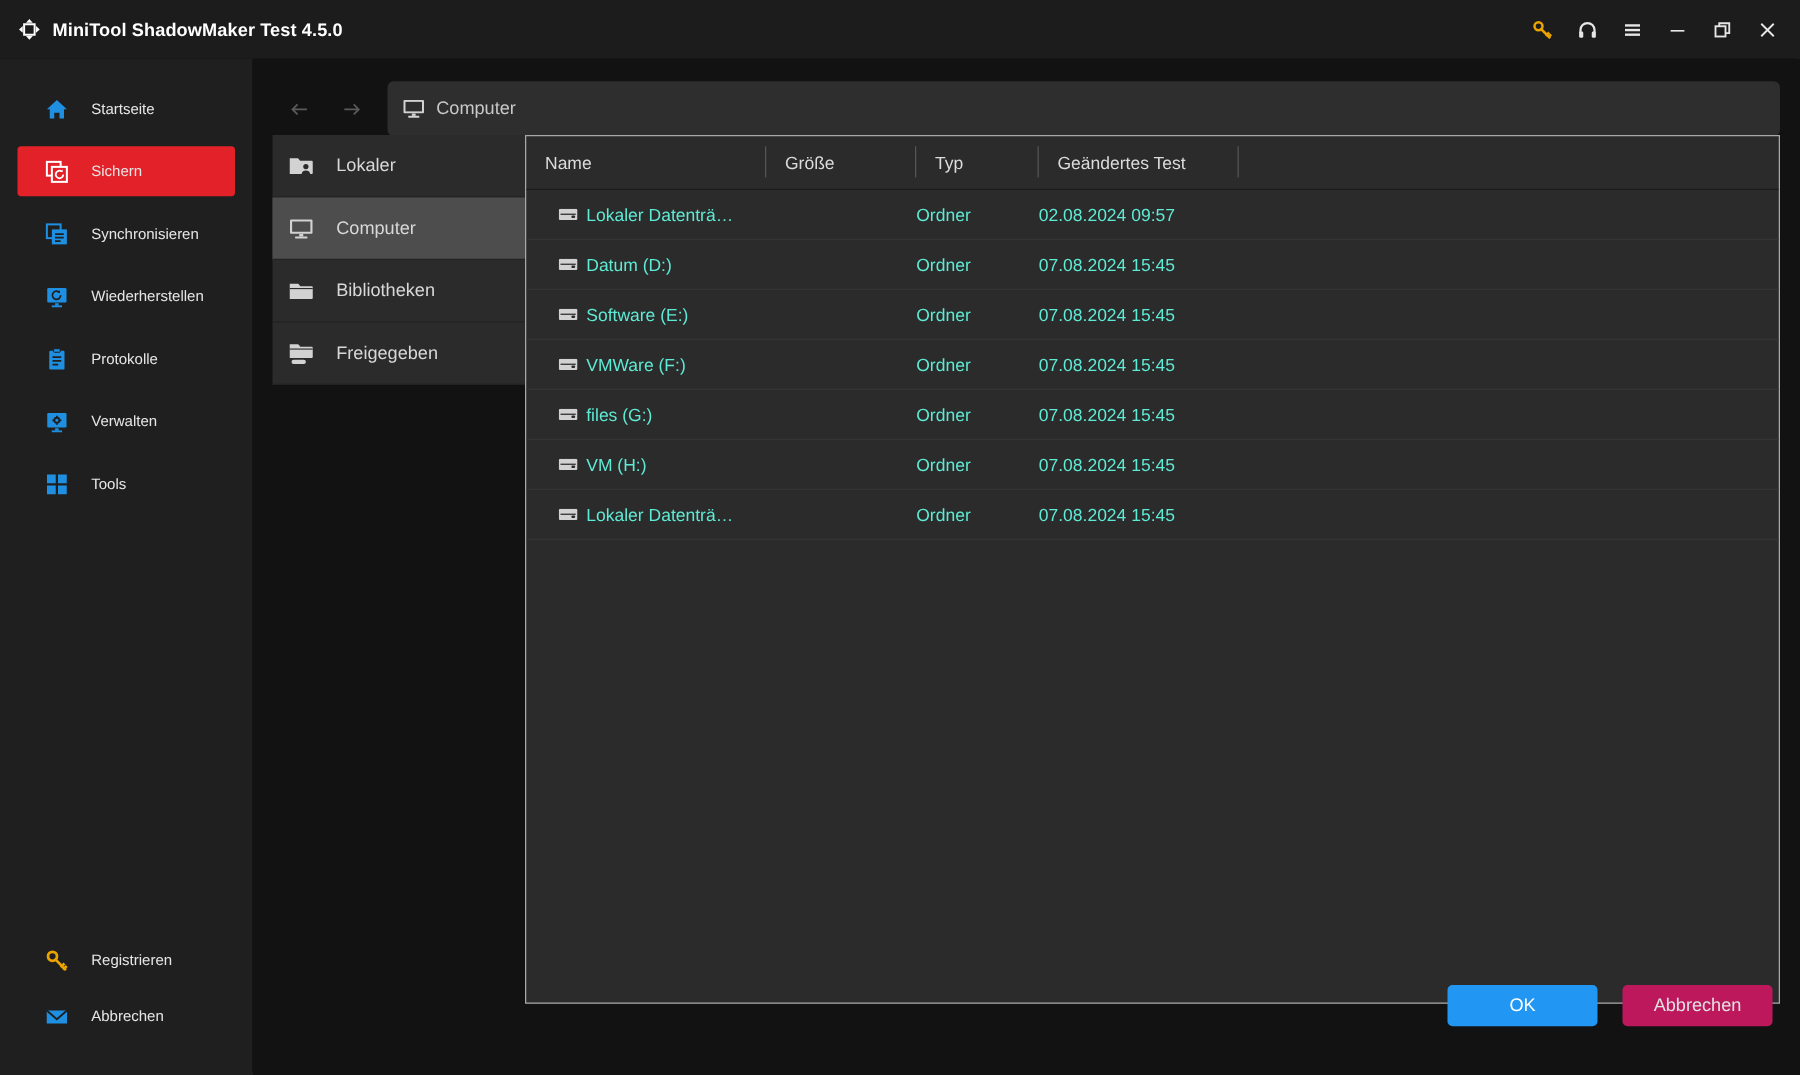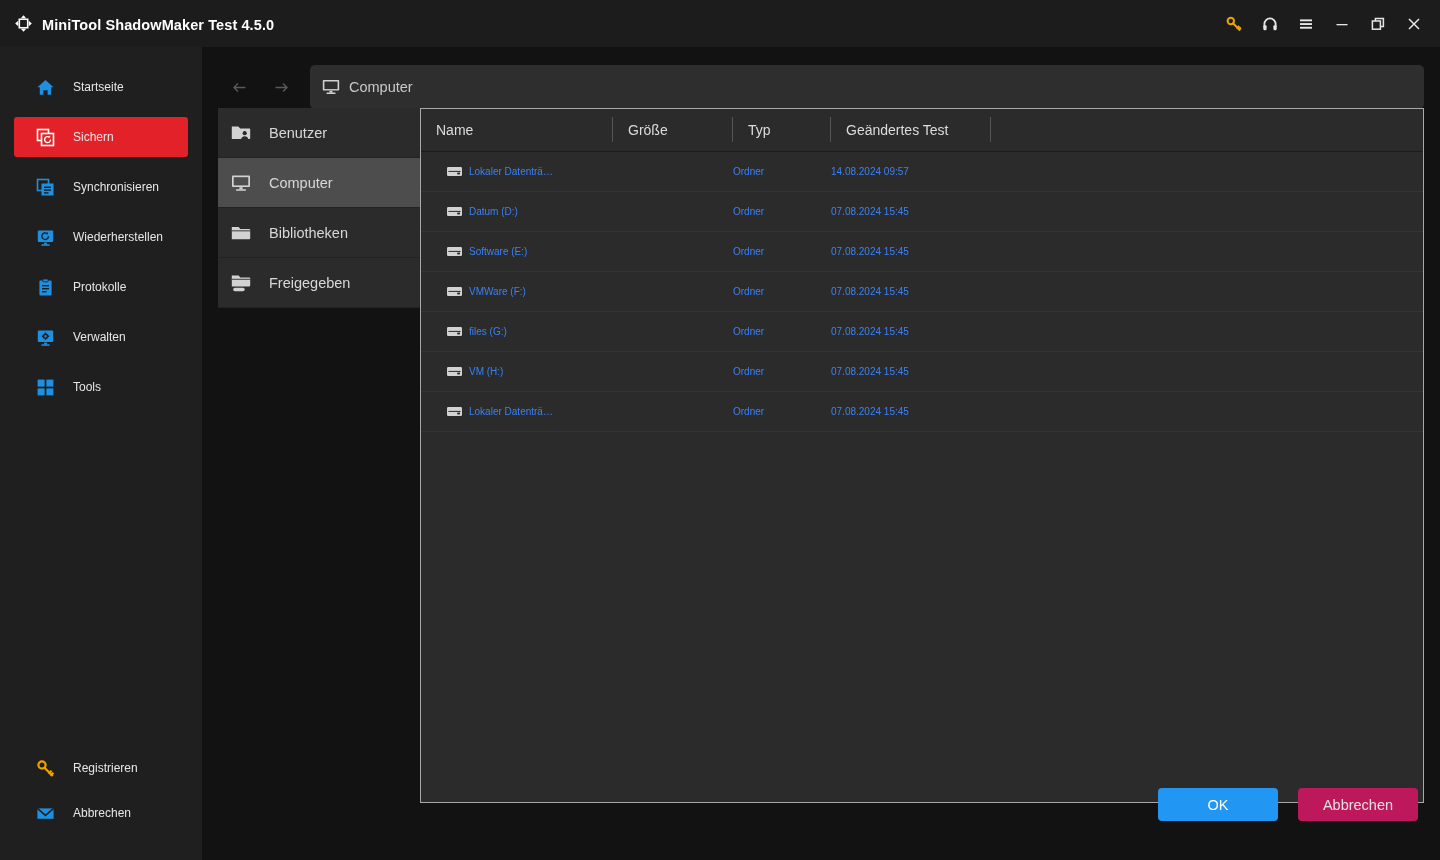--- a/index.html
+++ b/index.html
@@ -130,21 +130,21 @@
   .col-size { width: 120px; }
   .col-type { width: 98px; }
   .col-date { width: 160px; }
   #fl-body { position: relative; }
   .fl-row {
     display: flex; align-items: center;
     height: 40px;
     border-bottom: 1px solid #343434;
     cursor: default;
   }
-  .fl-td { font-size: 10px; color: #3b82f6; display: flex; align-items: center; }
+  .fl-td { font-size: 14px; color: #5eead4; display: flex; align-items: center; }
   .td-name { width: 192px; padding-left: 26px; gap: 7px; }
   .td-size { width: 120px; }
   .td-type { width: 98px; }
   .td-date { width: 160px; }
   .drive-icon { width: 15px; height: 9px; flex: none; position: relative; }
 
   
   #footer {
     position: absolute; left: 0; bottom: 0;
     width: 1238px; height: 90px;
@@ -360,21 +360,21 @@
 
     <div id="treepanel">
       <div class="tree-item">
         <span class="tree-icon">
           <svg width="20" height="18" viewBox="0 0 20 18">
             <path d="M0.8 2.5 h6.6 l1.7 2 h9.3 a0.8 0.8 0 0 1 0.8 0.8 v9 a0.8 0.8 0 0 1 -0.8 0.8 H0.8 Z" fill="#d2d2d2"></path>
             <circle cx="13.7" cy="9.2" r="2.1" fill="#2b2b2b"></circle>
             <path d="M10.2 15.1 a3.6 3.6 0 0 1 7 0 Z" fill="#2b2b2b"></path>
           </svg>
         </span>
-        <span class="tree-label">Benutzer</span>
+        <span class="tree-label">Lokaler</span>
       </div>
 
       <div class="tree-item active">
         <span class="tree-icon">
           <svg width="20" height="18" viewBox="0 0 20 18">
             <rect x="1" y="1.6" width="18" height="11.4" rx="0.9" fill="#d2d2d2"></rect>
             <rect x="2.7" y="3.2" width="14.6" height="8.2" fill="#4d4d4d"></rect>
             <rect x="8.4" y="13.2" width="3.2" height="2.1" fill="#d2d2d2"></rect>
             <rect x="5" y="15.2" width="10" height="1.6" rx="0.6" fill="#d2d2d2"></rect>
           </svg>
@@ -420,21 +420,21 @@
               <svg width="15" height="9" viewBox="0 0 15 9">
                 <rect x="0" y="0" width="15" height="9" rx="1.2" fill="#d2d2d2"></rect>
                 <rect x="1.4" y="3.9" width="12.2" height="1" fill="#2b2b2b"></rect>
                 <rect x="10.2" y="5.4" width="2.8" height="2" rx="0.6" fill="#2b2b2b"></rect>
               </svg>
             </span>
             <span>Lokaler Datenträ…</span>
           </div>
           <div class="fl-td td-size"></div>
           <div class="fl-td td-type">Ordner</div>
-          <div class="fl-td td-date">14.08.2024 09:57</div>
+          <div class="fl-td td-date">02.08.2024 09:57</div>
         </div>
 
         <div class="fl-row">
           <div class="fl-td td-name">
             <span class="drive-icon">
               <svg width="15" height="9" viewBox="0 0 15 9">
                 <rect x="0" y="0" width="15" height="9" rx="1.2" fill="#d2d2d2"></rect>
                 <rect x="1.4" y="3.9" width="12.2" height="1" fill="#2b2b2b"></rect>
                 <rect x="10.2" y="5.4" width="2.8" height="2" rx="0.6" fill="#2b2b2b"></rect>
               </svg>

